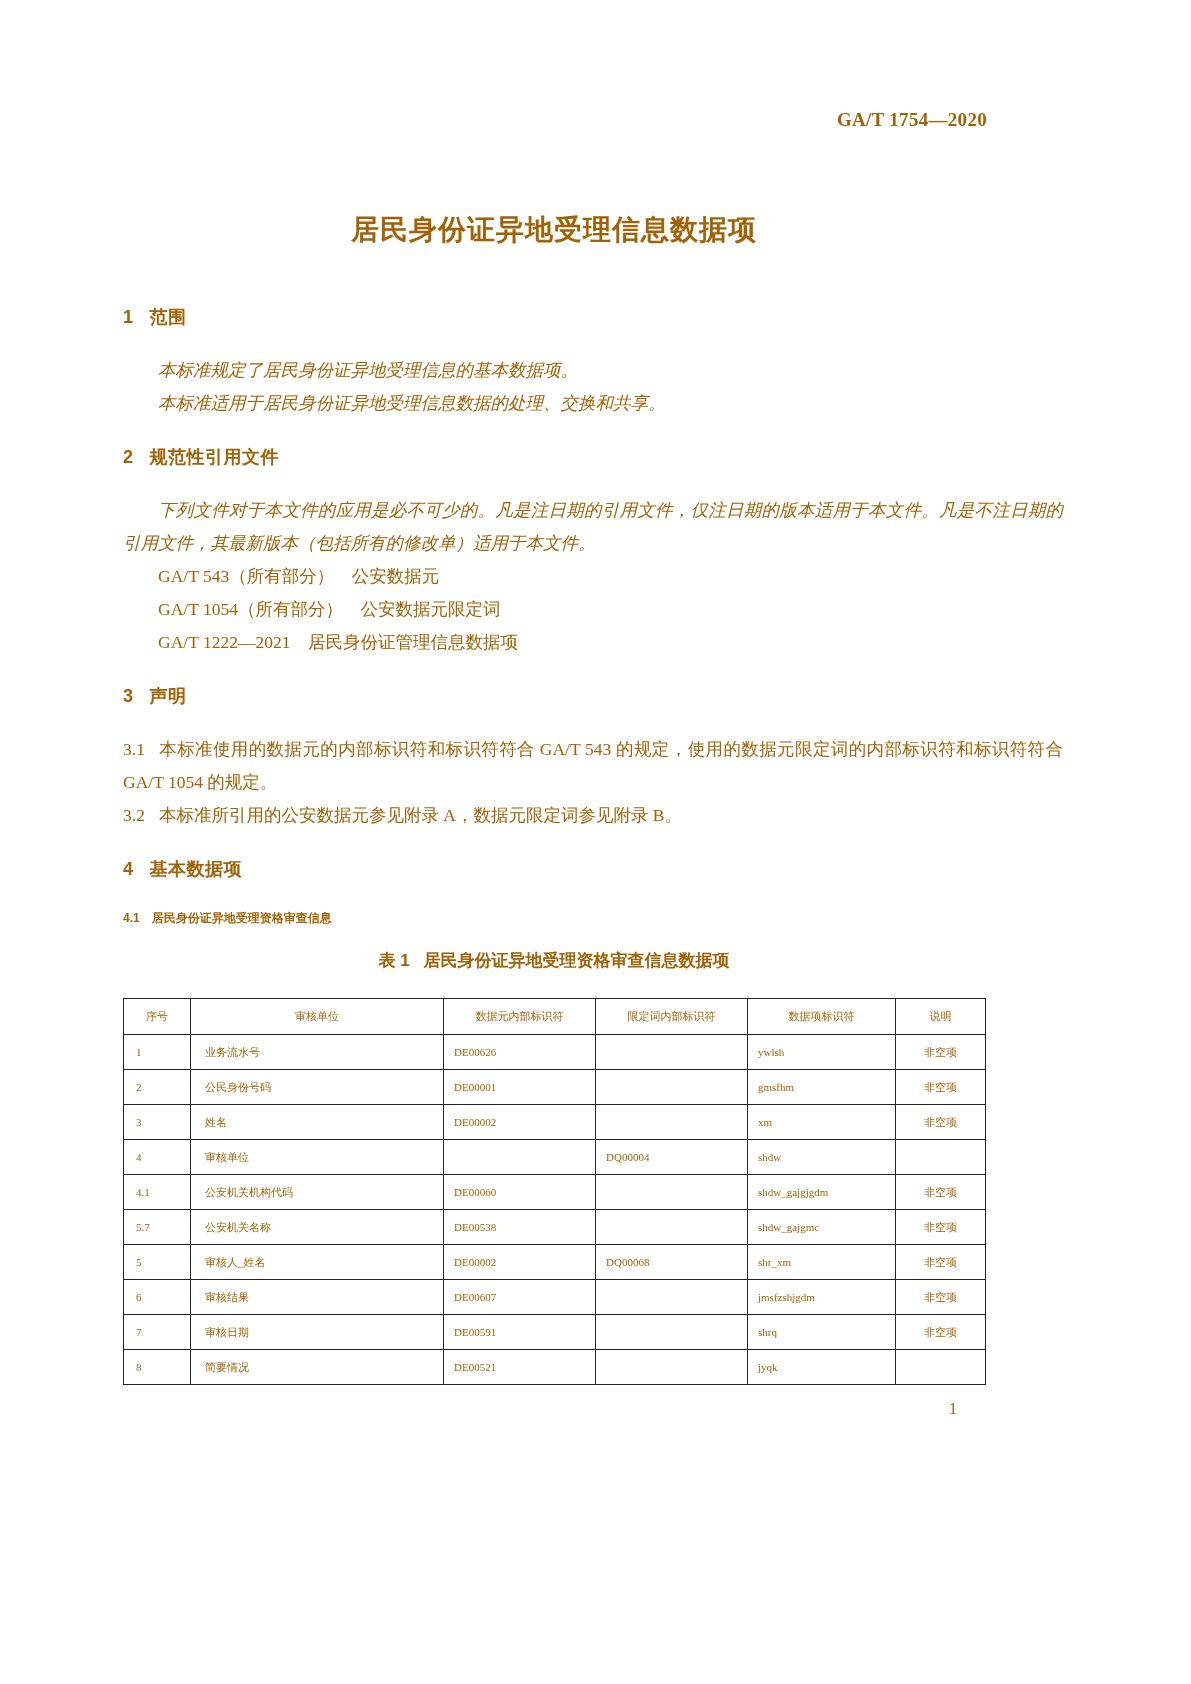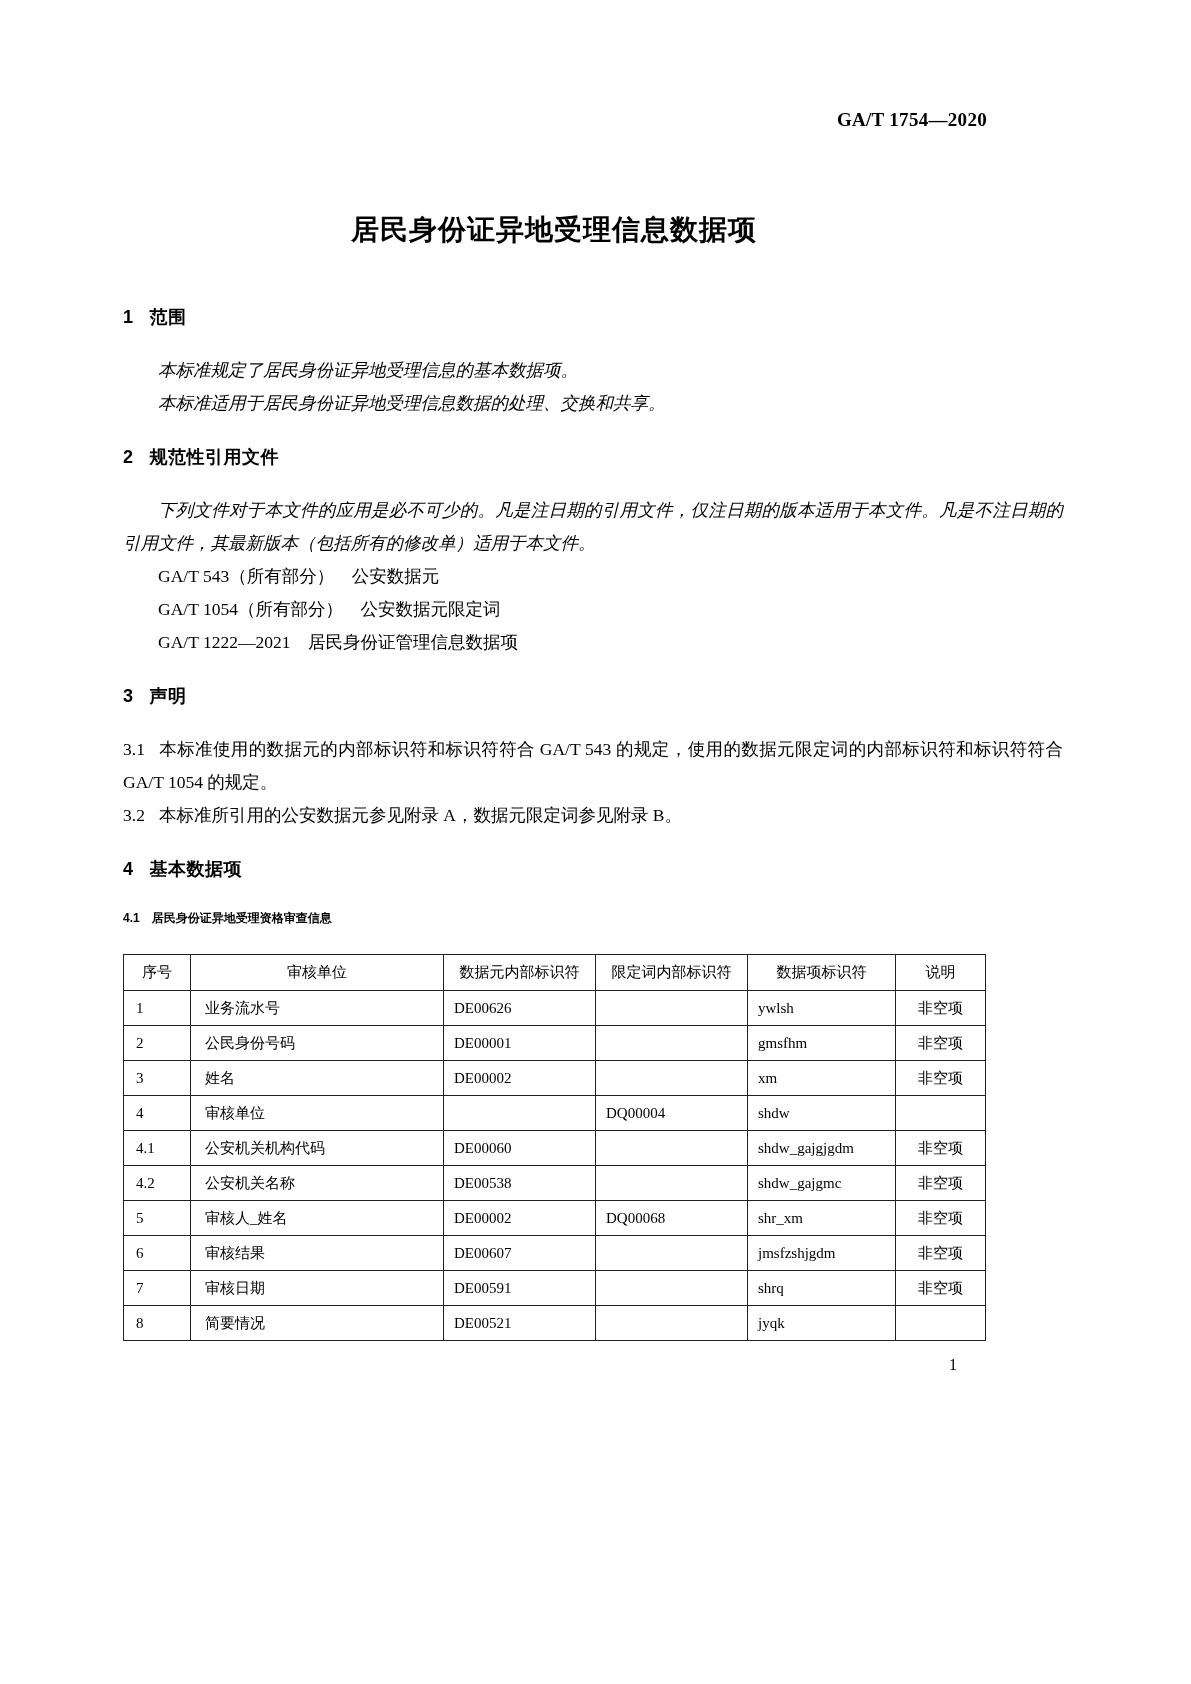--- a/index.html
+++ b/index.html
@@ -1,18 +1,18 @@
 <!DOCTYPE html>
 <html><head>
 <meta charset="utf-8">
 <style>
   * { box-sizing: border-box; margin: 0; padding: 0; }
   html, body { background: #ffffff; }
   .page {
-    width: 1191px; height: 1684px; background: #ffffff; color: #000000;
+    width: 1191px; height: 1684px; background: #ffffff; color: #a16207;
     font-family: "Liberation Serif", "DejaVu Serif", serif;
     padding: 108px 128px 0 123px;
     position: relative;
     overflow: hidden;
   }
   .doc-number {
     text-align: right;
     padding-right: 76px;
     font-size: 19px;
     font-weight: bold;
@@ -66,21 +66,21 @@
     font-family: "Liberation Sans", "DejaVu Sans", sans-serif;
     font-size: 17px;
     font-weight: 700;
     line-height: 26px;
   }
   .table-caption .label { margin-right: 14px; }
   table.t1 {
     width: 862px;
     border-collapse: collapse;
     table-layout: fixed;
-    font-size: 15px;
+    font-size: 11px;
   }
   .t1 th, .t1 td { border: 1px solid #222; }
   .t1 th {
     height: 36px;
     font-weight: normal;
     text-align: center;
     padding: 0 2px;
   }
   .t1 td {
     height: 35px;
@@ -137,20 +137,23 @@
     <span class="num">3.2</span><span>本标准所引用的公安数据元参见附录 A，数据元限定词参见附录 B。</span>
   </p>
 
   <div class="sec-heading mt24">
     <span class="num">4</span><span>基本数据项</span>
   </div>
   <div class="sub-heading mt24">
     <span class="num">4.1</span><span>居民身份证异地受理资格审查信息</span>
   </div>
 
+  <div class="table-caption mt18">
+    <span class="label">表 1</span><span>居民身份证异地受理资格审查信息数据项</span>
+  </div>
   <table class="t1 mt24">
     <colgroup>
       <col style="width:67px">
       <col style="width:253px">
       <col style="width:152px">
       <col style="width:152px">
       <col style="width:148px">
       <col style="width:90px">
     </colgroup>
     <thead>
@@ -198,21 +201,21 @@
         </tr>
         <tr>
           <td class="c-seq">4.1</td>
           <td class="c-name indent">公安机关机构代码</td>
           <td class="c-de">DE00060</td>
           <td class="c-dq"></td>
           <td class="c-id">shdw_gajgjgdm</td>
           <td class="c-note">非空项</td>
         </tr>
         <tr>
-          <td class="c-seq">4.2</td>
+          <td class="c-seq">5.7</td>
           <td class="c-name indent">公安机关名称</td>
           <td class="c-de">DE00538</td>
           <td class="c-dq"></td>
           <td class="c-id">shdw_gajgmc</td>
           <td class="c-note">非空项</td>
         </tr>
         <tr>
           <td class="c-seq">5</td>
           <td class="c-name">审核人_姓名</td>
           <td class="c-de">DE00002</td>

